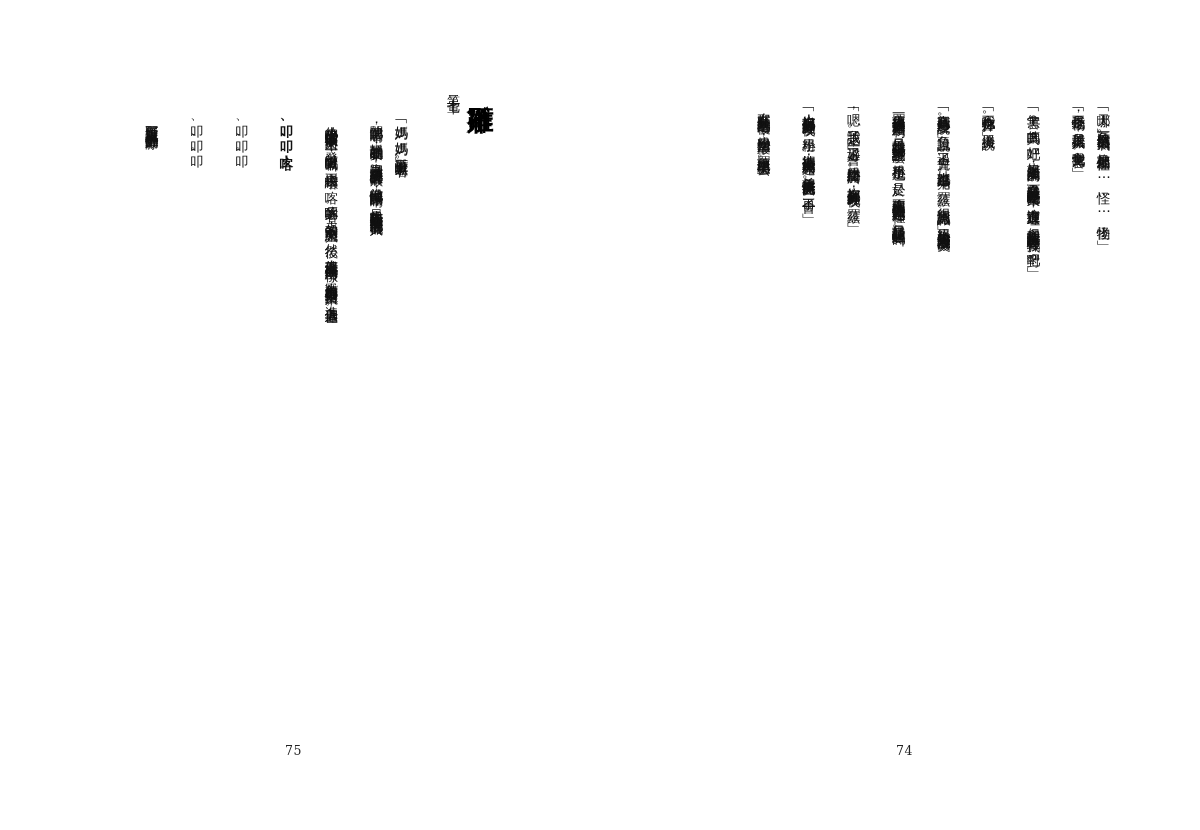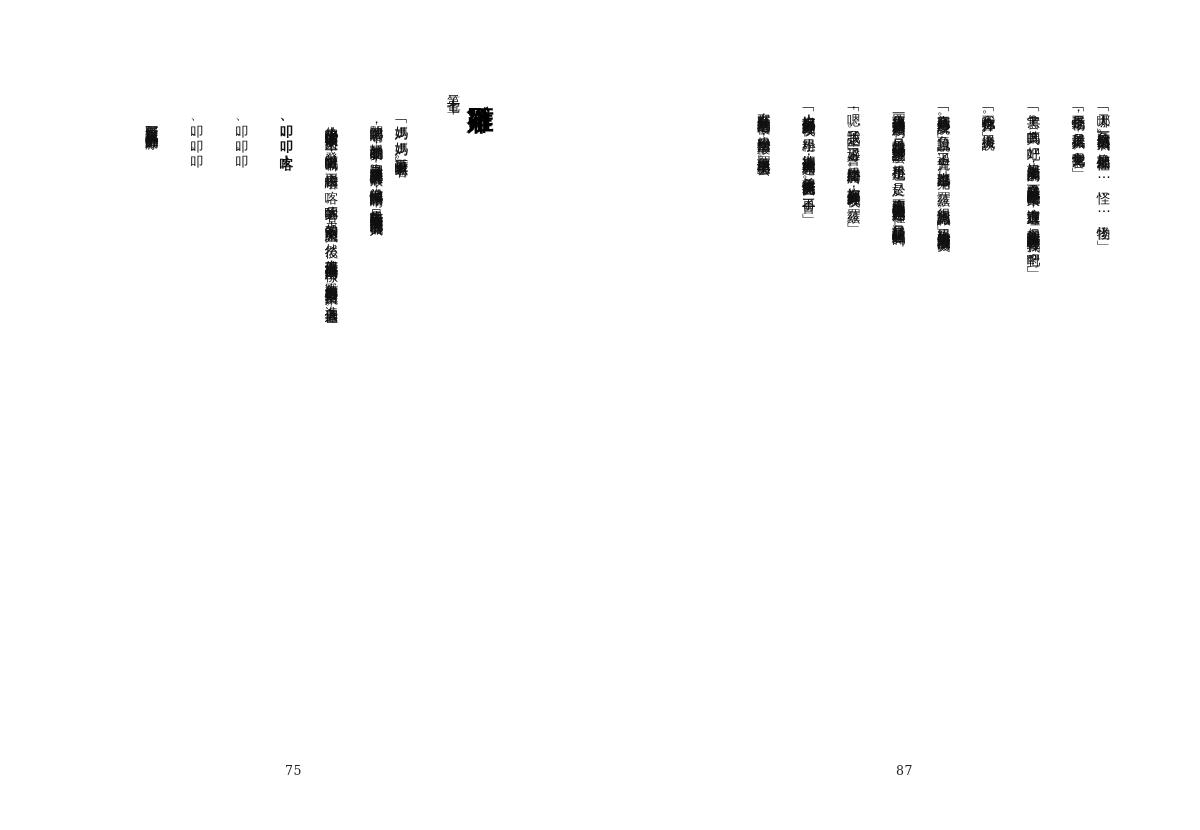--- a/index.html
+++ b/index.html
@@ -46,21 +46,21 @@
     right: 84px;
     height: 590px;
     display: flex;
     flex-direction: row;
   }
   .page-right .vtext {
     height: 590px;
   }
   .page-number {
     position: absolute;
-    bottom: 52px;
+    bottom: 72px;
     font-size: 12.5px;
     font-family: "DejaVu Serif", "Liberation Serif", serif;
     color: #222222;
     letter-spacing: 0.04em;
   }
   .page-right .page-number {
     left: 296px;
   }
   .page-left .page-number {
     left: 285px;
@@ -148,16 +148,16 @@
       <div class="vtext col indent1">「也祝妳有個最美好的夜晚，小粉尾，期待未來還能與妳相遇，希望很快就能再見面。再會了。」</div>
       <div class="vtext col indent1">「嗯，我該走了。」過了好一會，小粉尾終於開口。「祝妳有個美好的夜晚，羅茲。」</div>
       <div class="vtext col indent1">羅茲覺得一切進展得相當順利，只是她不曉得接下來該說些什麼，小粉尾也是。於是，這兩個友善的生物就一起站在那裡，只是靜靜聽著蟋蟀鳴叫。</div>
       <div class="vtext col indent1">「真高興聽妳這麼說。」負鼠說。過了一會兒，她也踏進月光中。「羅茲，很高興認識妳。」小粉尾尖尖的臉露出淺淺的微笑。</div>
       <div class="vtext col indent1">「我不會吃掉妳。」機器人說。</div>
       <div class="vtext col indent1">「無害？真的嗎？好吧，妳看起來滿溫柔的，而且我還聽說妳完全不吃東西，這實在沒道理，但我希望這意味著妳不會吃掉我，對吧？」</div>
       <div class="vtext col indent1">「我不是怪物，我是機器人，我完全無害。」</div>
       <div class="vtext col indent1">「天哪！」負鼠突然倒抽一口氣。「妳就是那個怪……怪……怪物！」</div>
     </div>
 
-    <div class="page-number">87</div>
+    <div class="page-number">74</div>
   </div>
 
 </div>
 
 </body></html>

